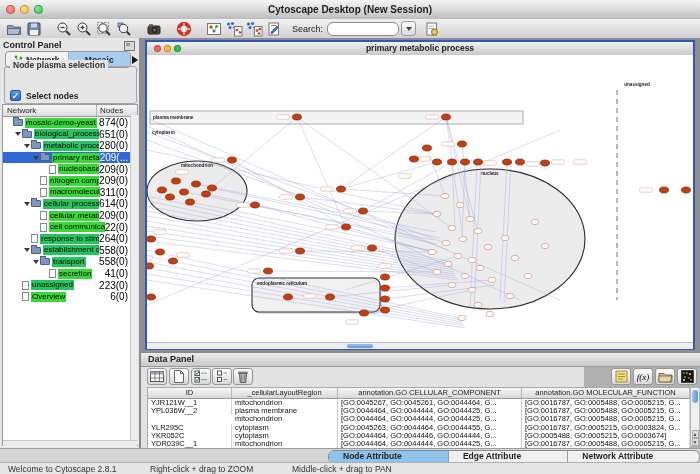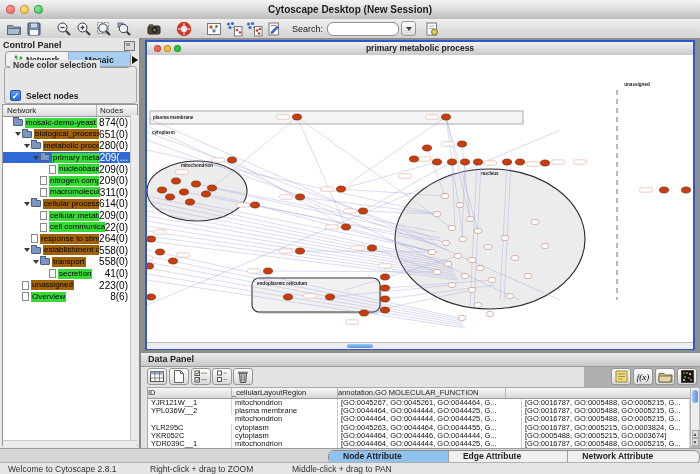--- a/index.html
+++ b/index.html
@@ -72,21 +72,21 @@
   .expander.open::before{content:"";border-left:3.5px solid transparent;
     border-right:3.5px solid transparent;border-top:4.5px solid #3a3a3a;}
   .ticon{flex:none;margin-right:2px;position:relative;box-sizing:border-box;}
   .ticon.folder{width:10px;height:7px;background:#7e95bd;border:1px solid #49608a;border-radius:1px;}
   .ticon.folder::before{content:"";position:absolute;left:-1px;top:-3px;width:4px;height:2px;
     background:#7e95bd;border:1px solid #49608a;border-bottom:none;}
   .ticon.file{width:7px;height:9px;background:#fff;border:1px solid #8a8a8a;}
   .chip{flex:0 1 auto;min-width:0;overflow:hidden;white-space:nowrap;font-size:8px;
     color:#000;padding:0 1px;line-height:10px;}
   .chip.green{background:#37d837;}
-  .chip.red{background:#a16207;}
+  .chip.red{background:#22c55e;}
   .cnt{flex:none;margin-left:auto;font-size:10px;color:#000;white-space:nowrap;}
   .trow.sel .cnt{color:#fff;}
   .tree-vrail{left:130px;top:77px;width:7px;height:330px;background:#ececec;border-left:1px solid #c9c9c9;}
   .tree-hrail{left:3px;top:402px;width:134px;height:6px;background:#ececec;border-top:1px solid #c9c9c9;}
   
   .desktop{left:140px;top:38px;width:560px;height:314px;background:#8e8e8e;}
   .net-window{left:5px;top:2px;width:550px;height:310px;border:2px solid #2e57c8;
     background:#fff;box-sizing:border-box;}
   .net-titlebar{left:0;top:0;width:546px;height:13px;
     background:linear-gradient(#f2f2f2,#c9c9c9);border-bottom:1px solid #8f8f8f;}
@@ -106,21 +106,21 @@
   .dp-title{left:7px;top:1px;font-size:9px;font-weight:bold;color:#222;}
   .dp-toolbar{left:0;top:14px;width:559px;height:21px;}
   .dbtn{position:absolute;top:2px;width:20px;height:17px;border:1px solid #979797;border-radius:3px;
     background:linear-gradient(#fdfdfd,#d9d9d9);display:flex;align-items:center;justify-content:center;
     box-sizing:border-box;}
   .grid{left:6px;top:35px;width:542px;background:#fff;border:1px solid #aaa;box-sizing:content-box;}
   .grow{display:flex;height:8.2px;}
   .grow.head{height:10px;background:linear-gradient(#f6f6f6,#d8d8d8);border-bottom:1px solid #9a9a9a;}
   .gcell{flex:none;overflow:hidden;white-space:nowrap;font-size:7.5px;color:#111;
     padding-left:3px;box-sizing:border-box;border-right:1px solid #d4d4d4;line-height:8.2px;}
-  .grow.head .gcell{text-align:left;padding-left:0;line-height:10px;color:#222;
+  .grow.head .gcell{text-align:center;padding-left:0;line-height:10px;color:#222;
     border-right:1px solid #b5b5b5;}
   .gcell.id{font-weight:normal;}
   .dp-vscroll{left:549px;top:35px;width:10px;height:60px;background:#eee;border:1px solid #b5b5b5;
     box-sizing:border-box;}
   .dp-vthumb{position:absolute;left:1px;top:2px;width:6px;height:13px;border-radius:3px;
     background:linear-gradient(90deg,#9ec4f0,#5b93dd);}
   .dp-arrow{position:absolute;left:0.5px;width:7px;height:8px;background:#e0e0e0;border:1px solid #aaa;
     font-size:5px;line-height:7px;text-align:center;color:#444;box-sizing:border-box;}
   
   .bottom-strip{left:0;top:448px;width:700px;height:14px;background:#d6d6d6;
@@ -280,21 +280,21 @@
             <line x1="7" y1="3" x2="4" y2="7" stroke="#2aa52a" stroke-width="0.8"></line>
           </svg>
         <span>Network</span>
       </div>
       <div class="cp-tab sel">
         <span>Mosaic</span>
       </div>
     </div>
     <span class="abs cp-more"></span>
     <div class="abs groupbox"></div>
-    <span class="abs groupbox-title">Node color selection</span>
+    <span class="abs groupbox-title">Node plasma selection</span>
     <div class="abs checkrow">
       <span class="checkbox">✓</span>
       <span class="checklabel">Select nodes</span>
     </div>
     <div class="abs tree">
       <div class="tree-head">
         <span class="c1">Network</span>
         <span class="c2">Nodes</span>
       </div>
       <div>
@@ -385,21 +385,21 @@
           <div class="trow" style="padding-left: 11px;">
             <span class="expander"></span>
             <span class="ticon file"></span>
             <span class="chip red">unassigned</span>
             <span class="cnt">223(0)</span>
           </div>
           <div class="trow" style="padding-left: 11px;">
             <span class="expander"></span>
             <span class="ticon file"></span>
             <span class="chip green">Overview</span>
-            <span class="cnt">8(6)</span>
+            <span class="cnt">6(0)</span>
           </div>
         </div>
     </div>
     <div class="abs tree-vrail"></div>
     <div class="abs tree-hrail"></div>
   </div>
 
   <div class="abs desktop">
     <div class="abs net-window">
       <div class="abs net-titlebar">
@@ -654,20 +654,21 @@
             <rect x="7" y="7" width="2" height="2" fill="#c4352a"></rect>
             <rect x="2" y="9" width="2" height="2" fill="#c8b23a"></rect>
             <rect x="9" y="9" width="2" height="2" fill="#3a9a3a"></rect>
           </svg>
         </span>
     </div>
     <div class="abs grid">
       <div class="grow head" id="grid-head">
           <span class="gcell" style="width: 84px;">ID</span>
           <span class="gcell" style="width: 106px;">_cellularLayoutRegion</span>
+          <span class="gcell" style="width: 184px;">annotation.GO CELLULAR_COMPONENT</span>
           <span class="gcell" style="width: 168px;">annotation.GO MOLECULAR_FUNCTION</span>
         </div>
       <div id="grid-body">
           <div class="grow">
             <span class="gcell id" style="width: 84px;">YJR121W__1</span>
             <span class="gcell" style="width: 106px;">mitochondrion</span>
             <span class="gcell" style="width: 184px;">[GO:0045267, GO:0045261, GO:0044464, G...</span>
             <span class="gcell" style="width: 168px;">[GO:0016787, GO:0005488, GO:0005215, G...</span>
           </div>
           <div class="grow">

